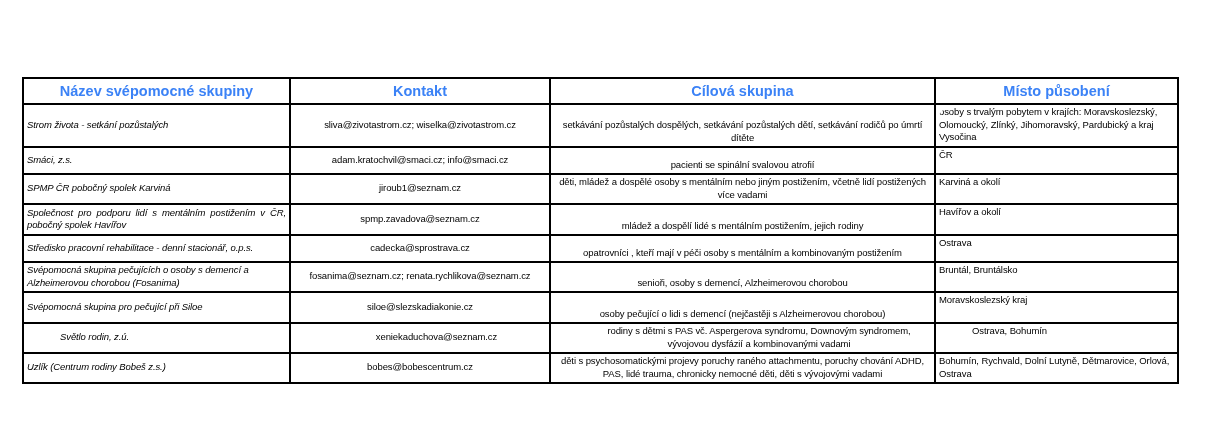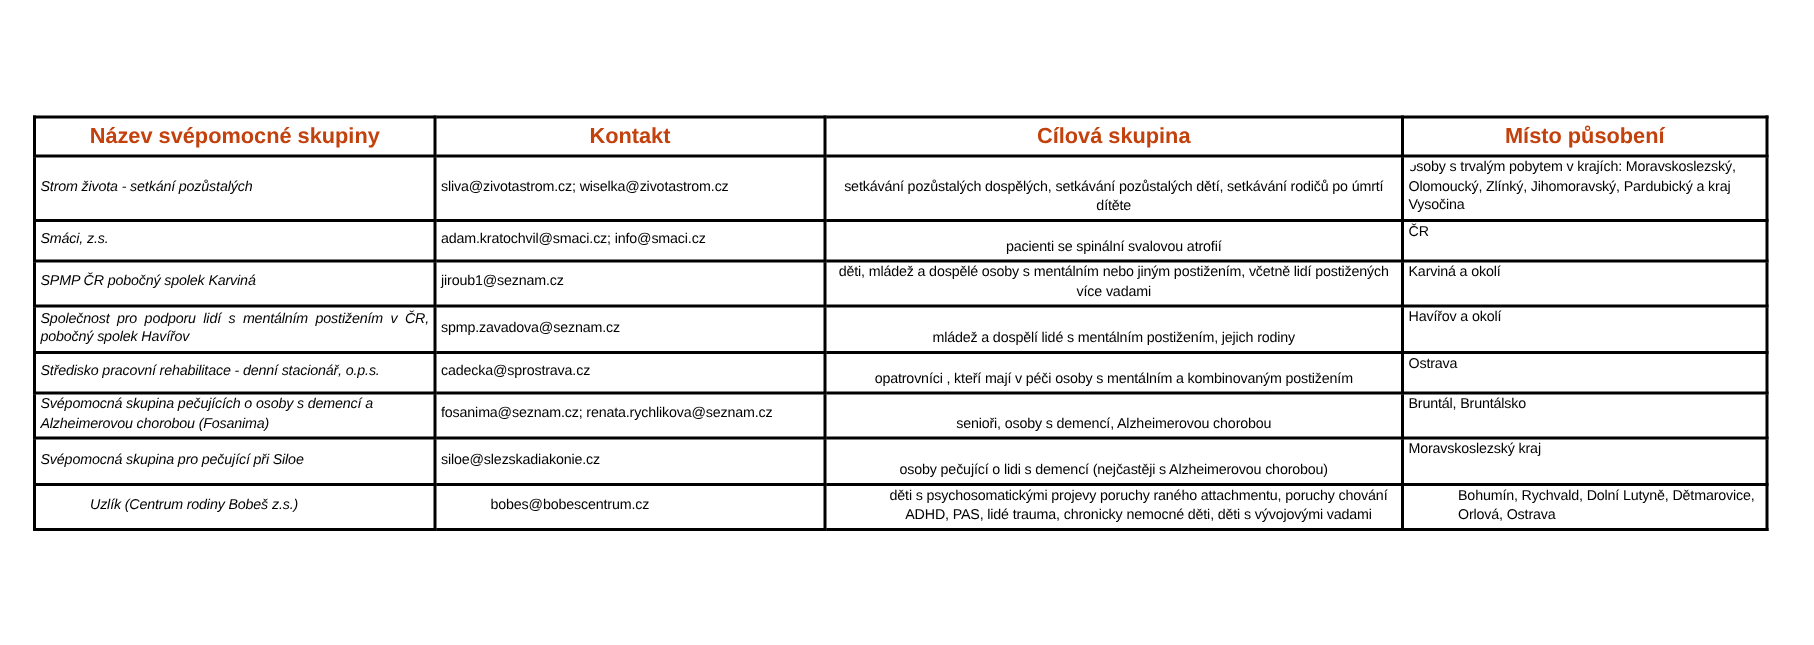--- a/index.html
+++ b/index.html
@@ -35,21 +35,21 @@
   table.groups col.c2 { width: 260px; }
   table.groups col.c3 { width: 385px; }
   table.groups col.c4 { width: 243px; }
 
   table.groups th,
   table.groups td {
     border: 2px solid #000000;
     overflow: hidden;
   }
   table.groups thead th {
-    color: #c2410c;
+    color: #3b82f6;
     font-weight: bold;
     font-size: 14.5px;
     text-align: center;
     vertical-align: middle;
     height: 22px;
     padding: 1px 2px;
     font-family: "Liberation Sans", sans-serif;
   }
   table.groups td {
     font-size: 9.5px;
@@ -57,21 +57,21 @@
     padding: 1px 3px 2px 3px;
     letter-spacing: -0.1px;
   }
   
   td.c-name {
     font-style: italic;
     text-align: left;
     vertical-align: middle;
   }
   td.c-contact {
-    text-align: left;
+    text-align: center;
     vertical-align: middle;
   }
   td.c-target {
     text-align: center;
     vertical-align: bottom;
   }
   td.c-area {
     text-align: left;
     vertical-align: top;
   }
@@ -148,20 +148,26 @@
           <td class="c-target">senioři, osoby s demencí, Alzheimerovou chorobou</td>
           <td class="c-area">Bruntál, Bruntálsko</td>
         </tr>
         <tr>
           <td class="c-name">Svépomocná skupina pro pečující při Siloe</td>
           <td class="c-contact">siloe@slezskadiakonie.cz</td>
           <td class="c-target">osoby pečující o lidi s demencí (nejčastěji s Alzheimerovou chorobou)</td>
           <td class="c-area">Moravskoslezský kraj</td>
         </tr>
         <tr>
+          <td class="c-name">Světlo rodin, z.ú.</td>
+          <td class="c-contact">xeniekaduchova@seznam.cz</td>
+          <td class="c-target">rodiny s dětmi s PAS vč. Aspergerova syndromu, Downovým syndromem, vývojovou dysfázií a kombinovanými vadami</td>
+          <td class="c-area">Ostrava, Bohumín</td>
+        </tr>
+        <tr>
           <td class="c-name">Uzlík (Centrum rodiny Bobeš z.s.)</td>
           <td class="c-contact">bobes@bobescentrum.cz</td>
           <td class="c-target">děti s psychosomatickými projevy poruchy raného attachmentu, poruchy chování ADHD, PAS, lidé trauma, chronicky nemocné děti, děti s vývojovými vadami</td>
           <td class="c-area">Bohumín, Rychvald, Dolní Lutyně, Dětmarovice, Orlová, Ostrava</td>
         </tr>
       </tbody>
   </table>
 </div>
 
 </body></html>

